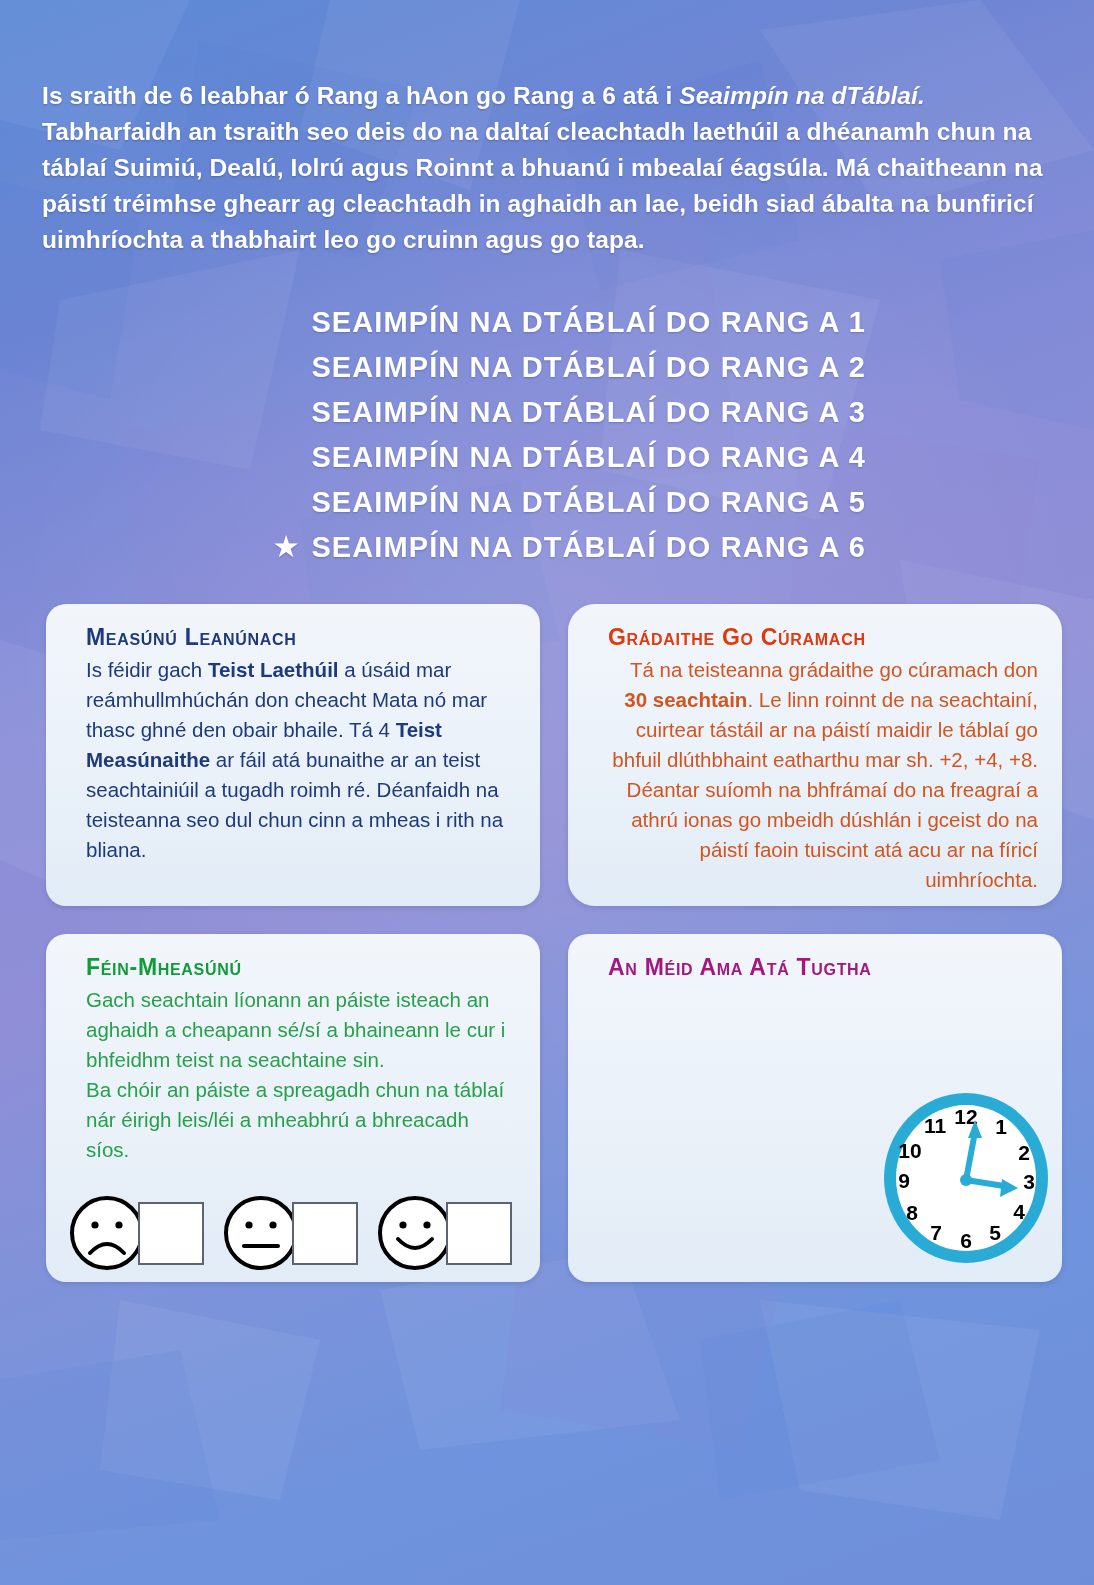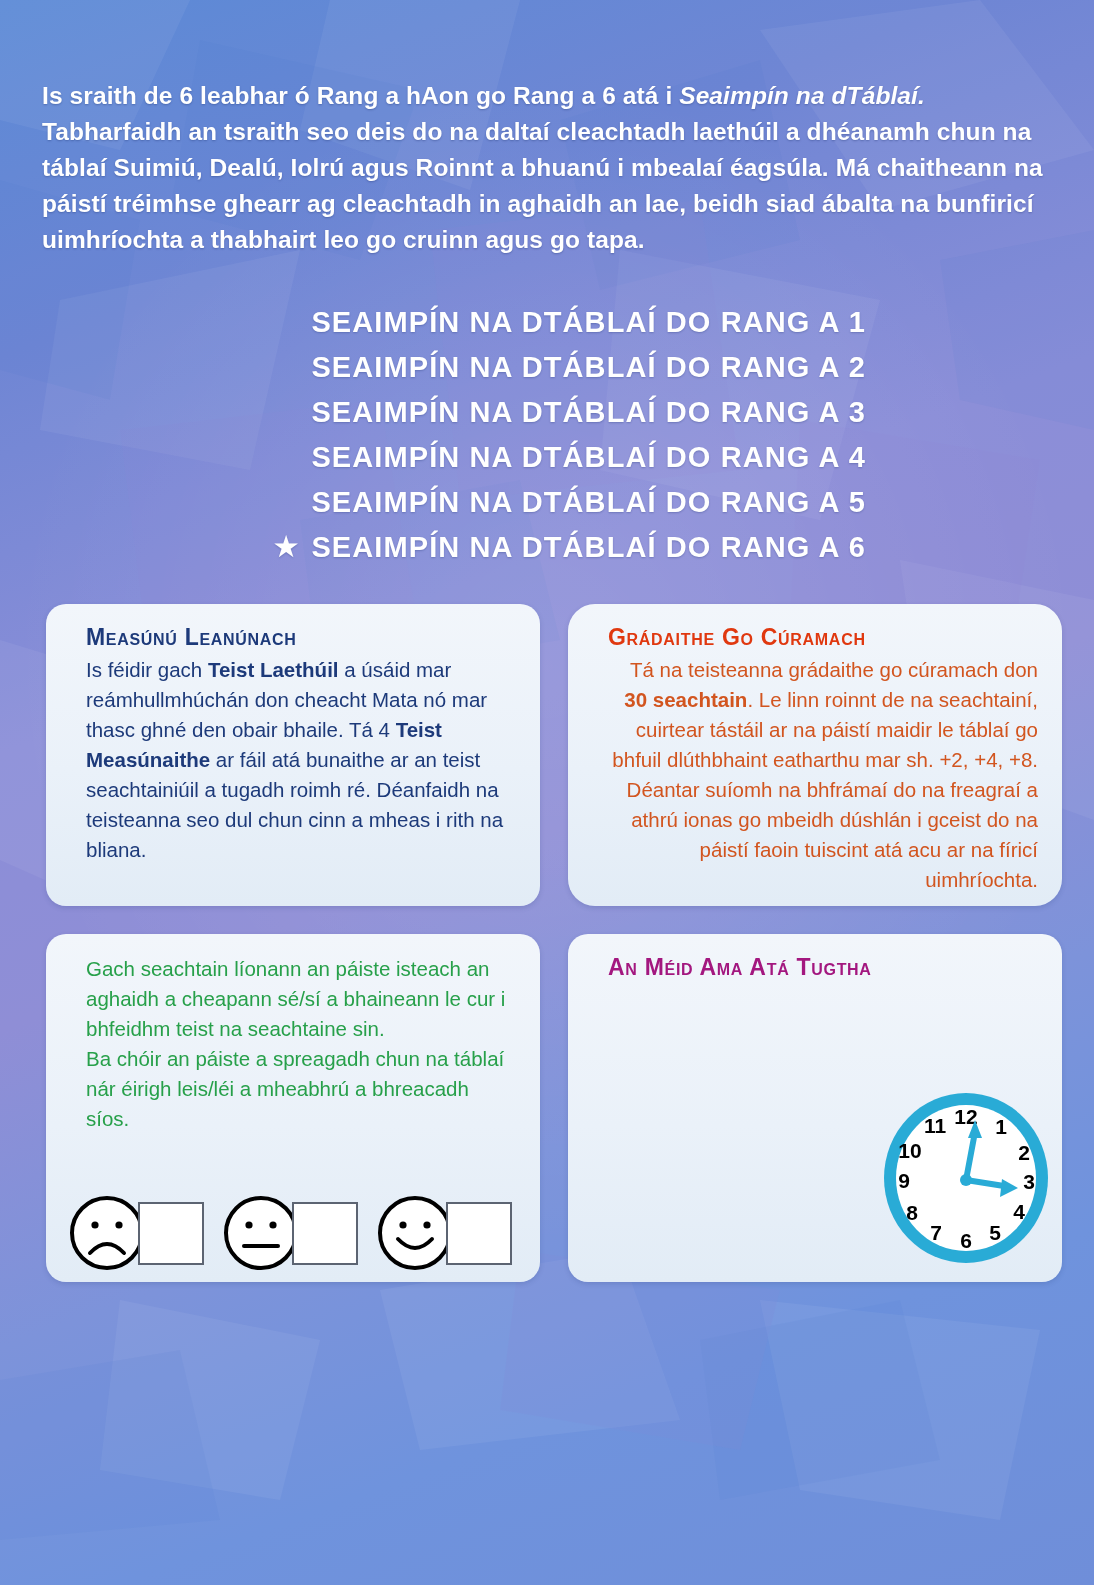--- a/index.html
+++ b/index.html
@@ -202,20 +202,21 @@
     <h3>Measúnú Leanúnach</h3>
     <p><span>Is féidir gach </span><b>Teist Laethúil</b><span> a úsáid mar reámhullmhúchán don cheacht Mata nó mar thasc ghné den obair bhaile. Tá 4 </span><b>Teist Measúnaithe</b><span> ar fáil atá bunaithe ar an teist seachtainiúil a tugadh roimh ré. Déanfaidh na teisteanna seo dul chun cinn a mheas i rith na bliana.</span></p>
   </div>
 
   <div class="card" id="card-gradaithe">
     <h3>Grádaithe go Cúramach</h3>
     <p><span>Tá na teisteanna grádaithe go cúramach don </span><b>30 seachtain</b><span>. Le linn roinnt de na seachtainí, cuirtear tástáil ar na páistí maidir le táblaí go bhfuil dlúthbhaint eatharthu mar sh. +2, +4, +8. Déantar suíomh na bhfrámaí do na freagraí a athrú ionas go mbeidh dúshlán i gceist do na páistí faoin tuiscint atá acu ar na fíricí uimhríochta.</span></p>
   </div>
 
   <div class="card" id="card-fein">
+    <h3>Féin-Mheasúnú</h3>
     <p>Gach seachtain líonann an páiste isteach an aghaidh a cheapann sé/sí a bhaineann le cur i bhfeidhm teist na seachtaine sin.</p>
     <p>Ba chóir an páiste a spreagadh chun na táblaí nár éirigh leis/léi a mheabhrú a bhreacadh síos.</p>
 
     <div class="faces">
       <div class="face-unit">
         <svg width="78" height="78" viewBox="0 0 78 78">
           <circle cx="39" cy="39" r="35" fill="#ffffff" stroke="#000" stroke-width="4"></circle>
           <circle cx="27" cy="31" r="3.6" fill="#000"></circle>
           <circle cx="51" cy="31" r="3.6" fill="#000"></circle>
           <path d="M22 59 Q39 41 56 59" fill="none" stroke="#000" stroke-width="4" stroke-linecap="round"></path>

